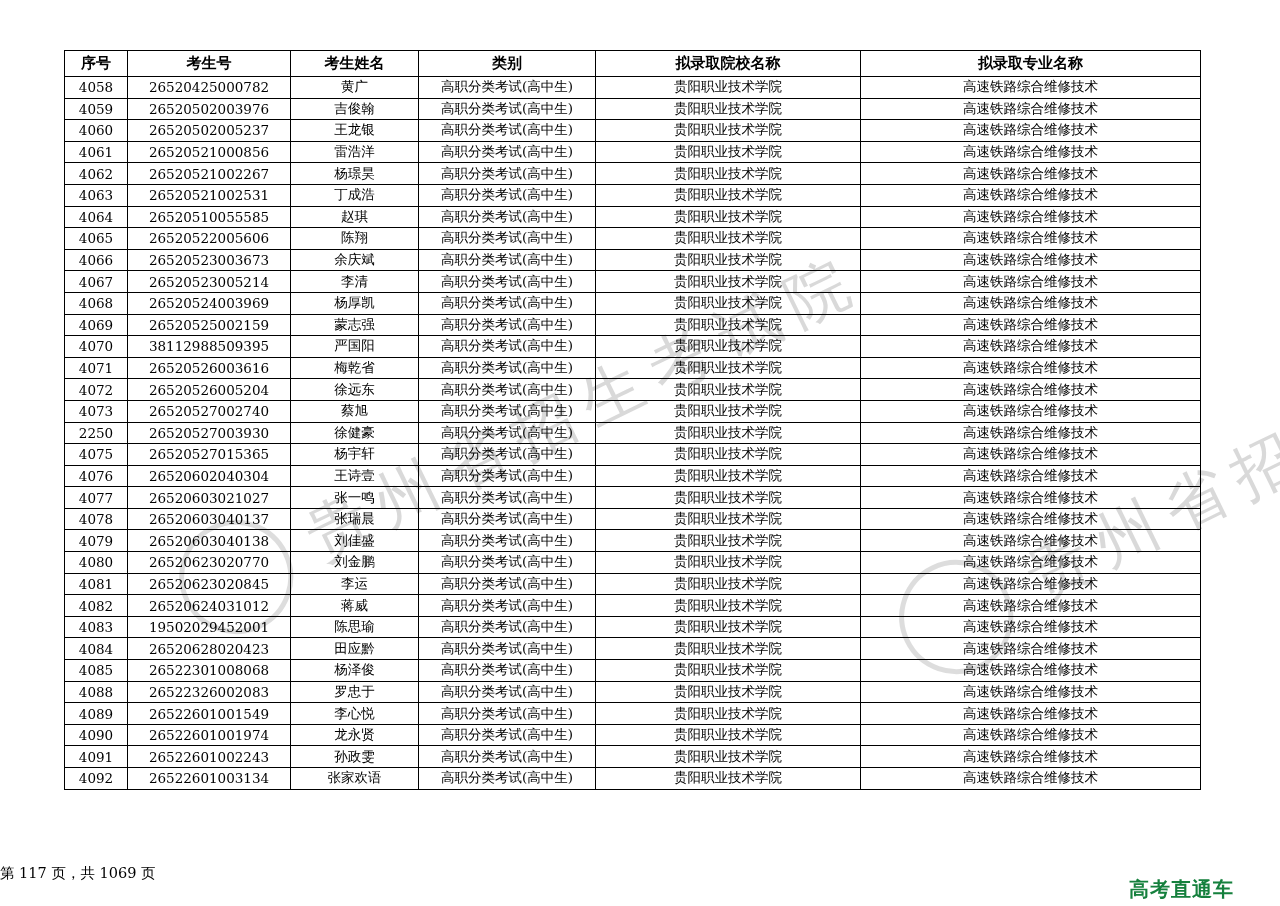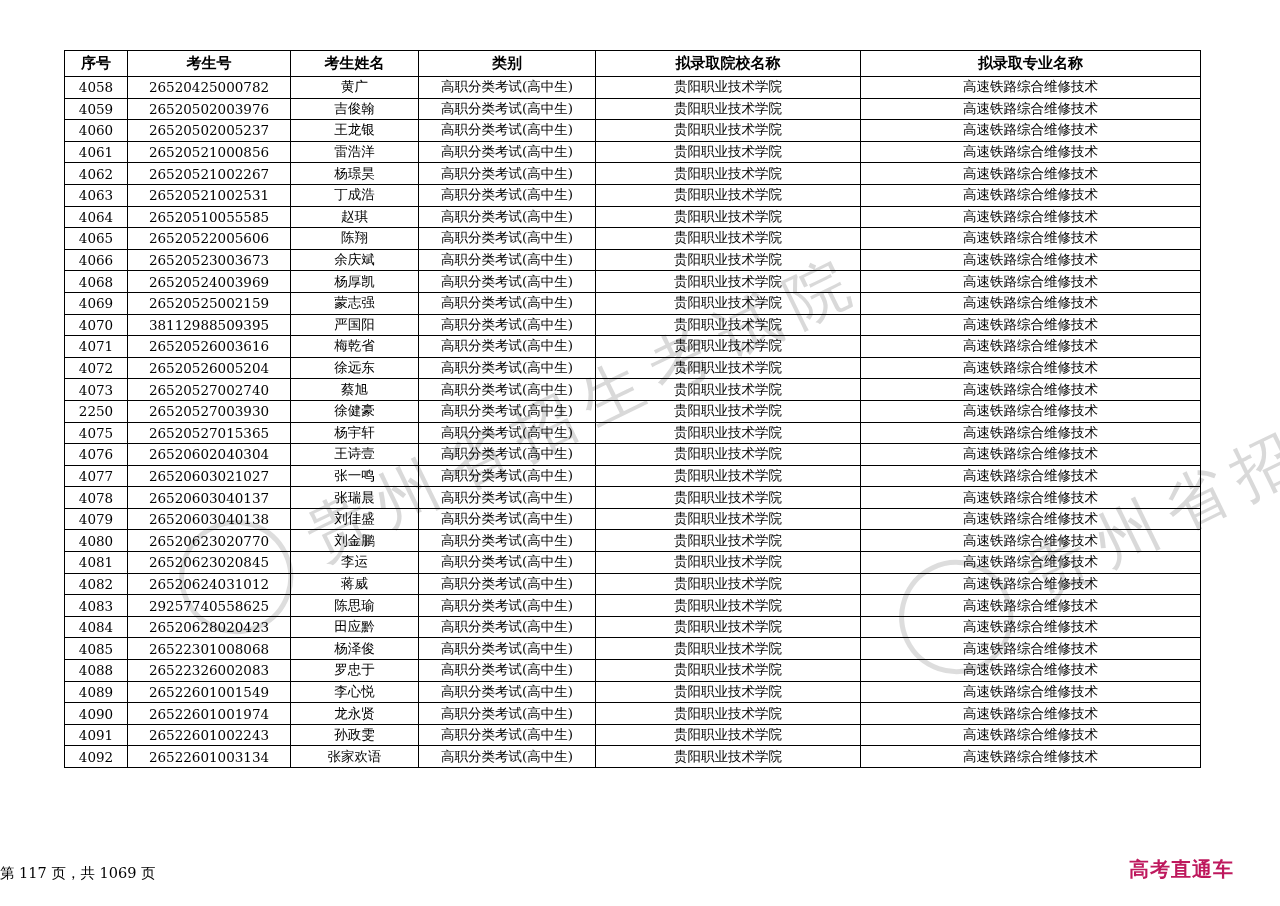--- a/index.html
+++ b/index.html
@@ -80,24 +80,24 @@
     left: 0;
     top: 864px;
     width: 100%;
     text-align: left;
     font-size: 14.5px;
     z-index: 1;
   }
   .brand {
     position: absolute;
     right: 46px;
-    top: 856px;
+    top: 876px;
     font-size: 20px;
     font-weight: bold;
-    color: #be185d;
+    color: #15803d;
     font-family: "DejaVu Sans", "Liberation Sans", sans-serif;
     letter-spacing: 1px;
     z-index: 1;
   }
 </style>
 </head>
 <body>
 
 <div class="watermark" id="wm1">
   <div class="wm-ring"></div>
@@ -194,20 +194,28 @@
       </tr>
       <tr>
         <td>4066</td>
         <td>26520523003673</td>
         <td>余庆斌</td>
         <td>高职分类考试(高中生)</td>
         <td>贵阳职业技术学院</td>
         <td>高速铁路综合维修技术</td>
       </tr>
       <tr>
+        <td>4067</td>
+        <td>26520523005214</td>
+        <td>李清</td>
+        <td>高职分类考试(高中生)</td>
+        <td>贵阳职业技术学院</td>
+        <td>高速铁路综合维修技术</td>
+      </tr>
+      <tr>
         <td>4068</td>
         <td>26520524003969</td>
         <td>杨厚凯</td>
         <td>高职分类考试(高中生)</td>
         <td>贵阳职业技术学院</td>
         <td>高速铁路综合维修技术</td>
       </tr>
       <tr>
         <td>4069</td>
         <td>26520525002159</td>
@@ -315,21 +323,21 @@
       <tr>
         <td>4082</td>
         <td>26520624031012</td>
         <td>蒋威</td>
         <td>高职分类考试(高中生)</td>
         <td>贵阳职业技术学院</td>
         <td>高速铁路综合维修技术</td>
       </tr>
       <tr>
         <td>4083</td>
-        <td>29257740558625</td>
+        <td>19502029452001</td>
         <td>陈思瑜</td>
         <td>高职分类考试(高中生)</td>
         <td>贵阳职业技术学院</td>
         <td>高速铁路综合维修技术</td>
       </tr>
       <tr>
         <td>4084</td>
         <td>26520628020423</td>
         <td>田应黔</td>
         <td>高职分类考试(高中生)</td>

